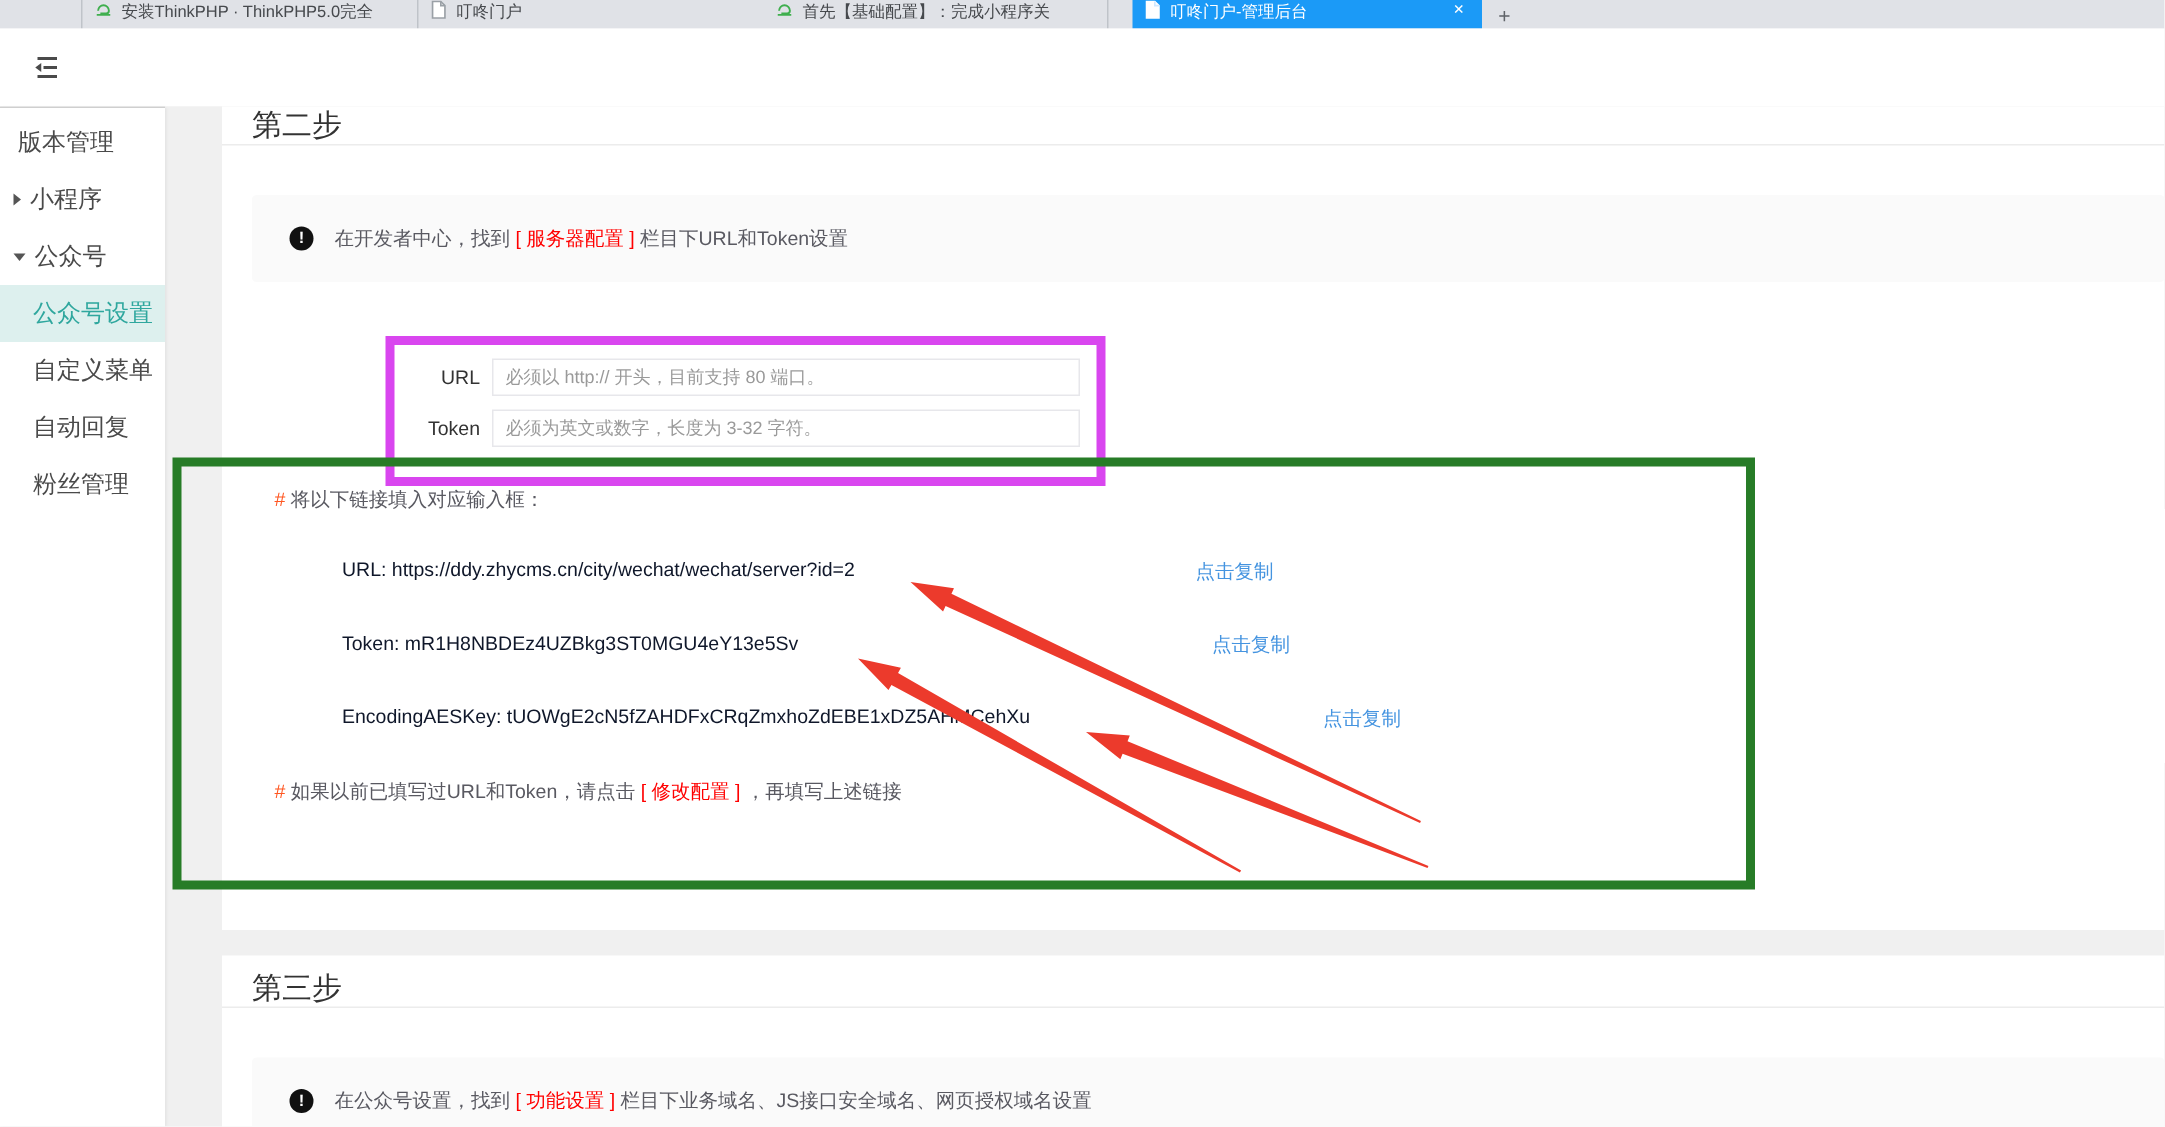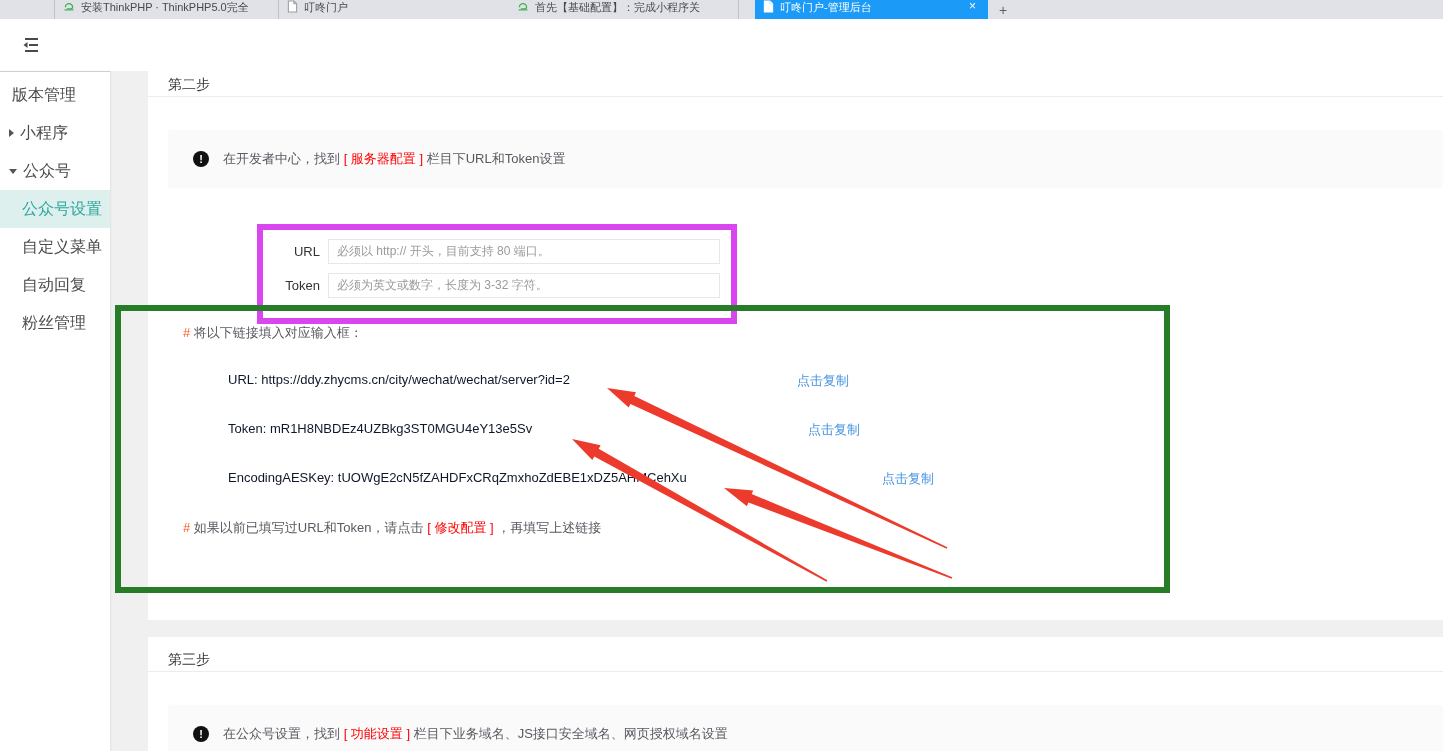--- a/index.html
+++ b/index.html
@@ -39,21 +39,21 @@
   .side-item.active { background:#ddf0ee; color:#2fa79e; }
   .tri-right { width:0; height:0; border-left:5px solid #555; border-top:4px solid transparent; border-bottom:4px solid transparent; }
   .tri-down  { width:0; height:0; border-top:5px solid #555; border-left:4px solid transparent; border-right:4px solid transparent; }
   .sidebar .spacer-top { height:4px; }
 
   
   .main { position:absolute; left:110px; top:71px; width:1333px; height:680px; background:#f0f0f0; }
   .card { position:absolute; left:38px; right:0; background:#fff; }
   .card1 { top:0; height:549px; }
   .card2 { top:566px; height:140px; }
-  .card-title { height:26px; line-height:26px; padding-left:20px; font-size:14px; color:#333;
+  .card-title { height:26px; line-height:26px; padding-left:20px; font-size:20px; color:#333;
     border-bottom:1px solid #ececec; }
   .card2 .card-title { height:35px; line-height:44px; }
 
   .notice { position:absolute; left:20px; right:0; height:58px; background:#fafafa;
     border-radius:3px; display:flex; align-items:center; padding-left:25px; font-size:13px; color:#595961; }
   .notice1 { top:59px; }
   .notice2 { top:68px; }
   .bang { width:16px; height:16px; border-radius:50%; background:#111; color:#fff;
     font-size:11px; font-weight:bold; display:flex; align-items:center; justify-content:center;
     margin-right:14px; flex:0 0 auto; }

